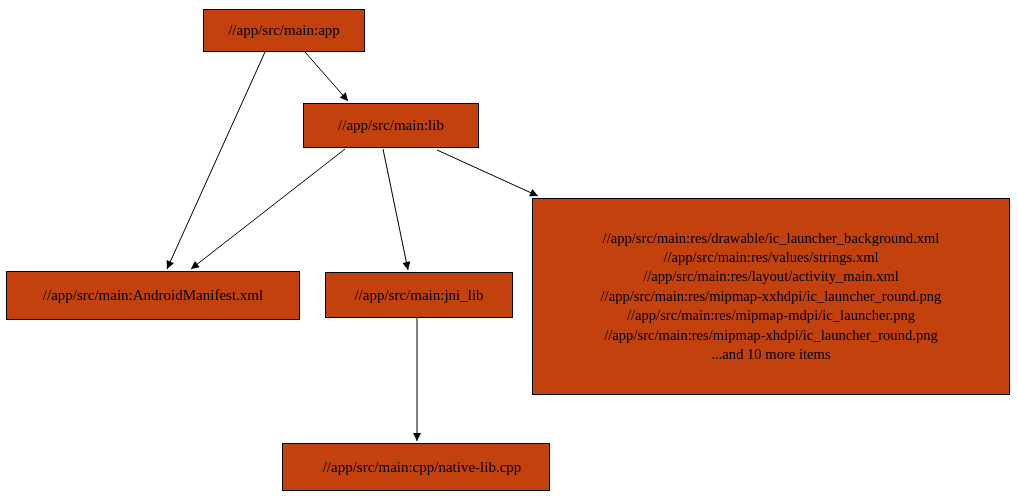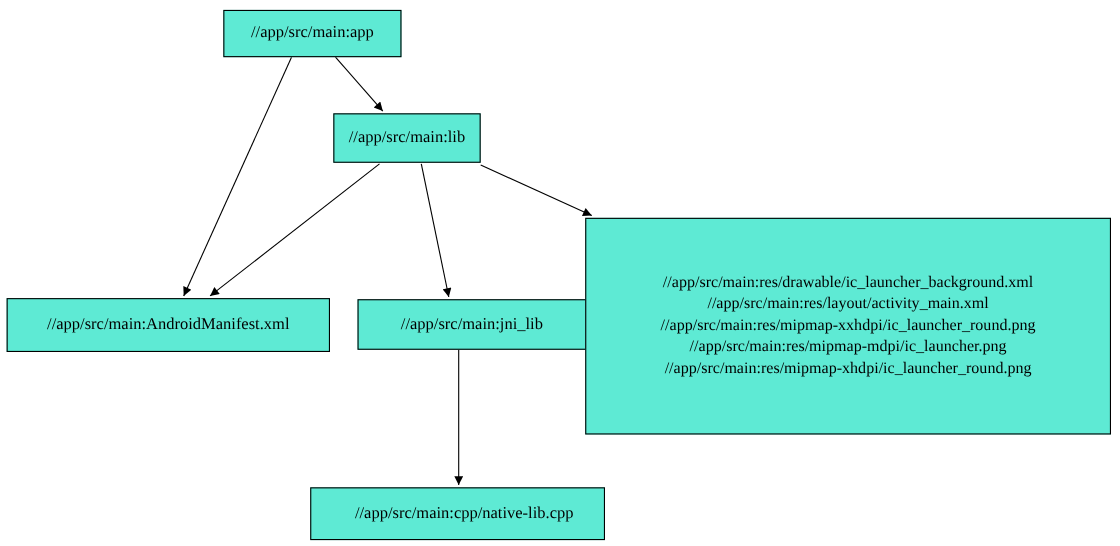--- a/index.html
+++ b/index.html
@@ -20,41 +20,41 @@
     position: absolute;
     left: 0;
     top: 0;
     width: 1018px;
     height: 496px;
     pointer-events: none;
   }
   .node {
     position: absolute;
     box-sizing: border-box;
-    background: #5eead4;
+    background: #c2410c;
     border: 1px solid #000000;
     display: flex;
     align-items: center;
     justify-content: center;
     text-align: center;
     font-size: 15px;
     white-space: nowrap;
   }
   .node.multi {
     flex-direction: column;
     justify-content: center;
     line-height: 19.4px;
     font-size: 14.6px;
     text-align: right;
   }
   
   .n-app      { left: 203px; top: 9px;   width: 162px; height: 43px; }
-  .n-lib      { left: 303px; top: 103px; width: 134px; height: 45px; }
+  .n-lib      { left: 303px; top: 103px; width: 176px; height: 45px; }
   .n-manifest { left: 6px;   top: 271px; width: 294px; height: 49px; text-align: center; }
-  .n-jni      { left: 325px; top: 272px; width: 208px; height: 46px; }
+  .n-jni      { left: 325px; top: 272px; width: 188px; height: 46px; }
   .n-res      { left: 532px; top: 198px; width: 478px; height: 197px; }
   .n-native   { left: 282px; top: 443px; width: 268px; height: 48px; padding-left: 12px; }
 </style>
 </head>
 <body>
 
 <div class="canvas">
 
   <svg class="edges" viewBox="0 0 1018 496" xmlns="http://www.w3.org/2000/svg">
     <defs>
@@ -81,23 +81,25 @@
   <div class="node n-manifest">
     <span>//app/src/main:AndroidManifest.xml</span>
   </div>
 
   <div class="node n-jni">
     <span>//app/src/main:jni_lib</span>
   </div>
 
   <div class="node multi n-res">
     <span>//app/src/main:res/drawable/ic_launcher_background.xml</span>
+    <span>//app/src/main:res/values/strings.xml</span>
     <span>//app/src/main:res/layout/activity_main.xml</span>
     <span>//app/src/main:res/mipmap-xxhdpi/ic_launcher_round.png</span>
     <span>//app/src/main:res/mipmap-mdpi/ic_launcher.png</span>
     <span>//app/src/main:res/mipmap-xhdpi/ic_launcher_round.png</span>
+    <span>...and 10 more items</span>
   </div>
 
   <div class="node n-native">
     <span>//app/src/main:cpp/native-lib.cpp</span>
   </div>
 
 </div>
 
 </body></html>

